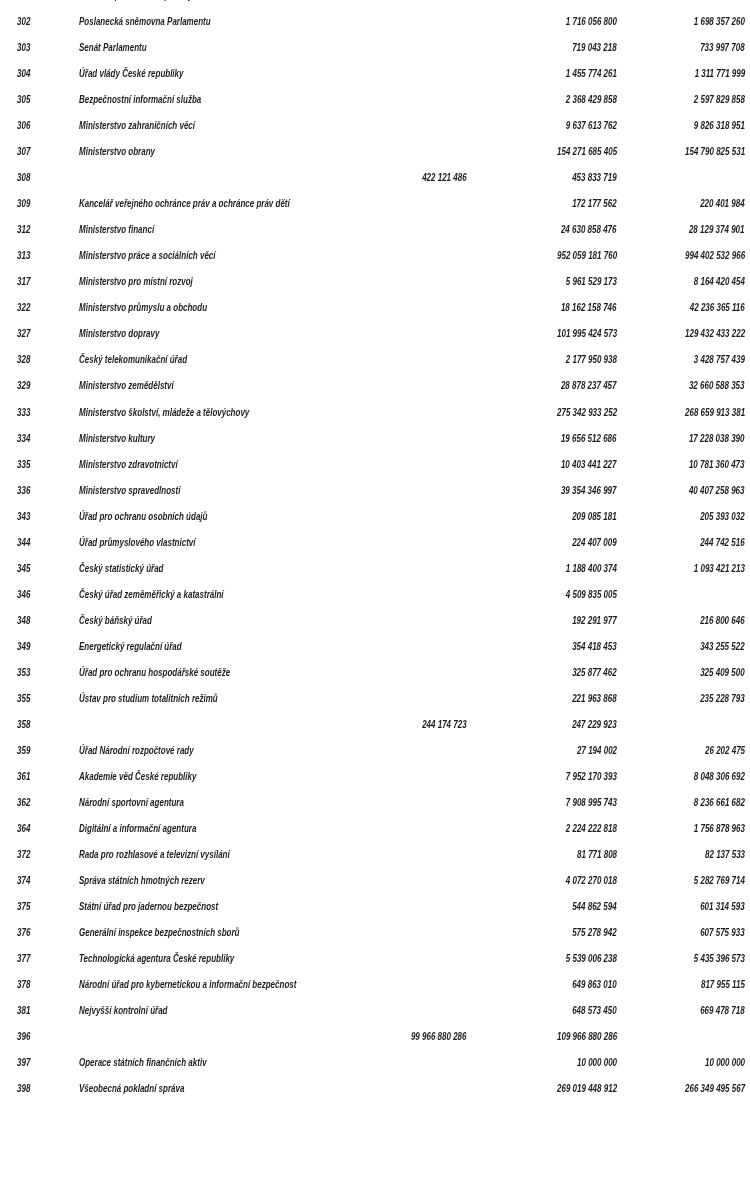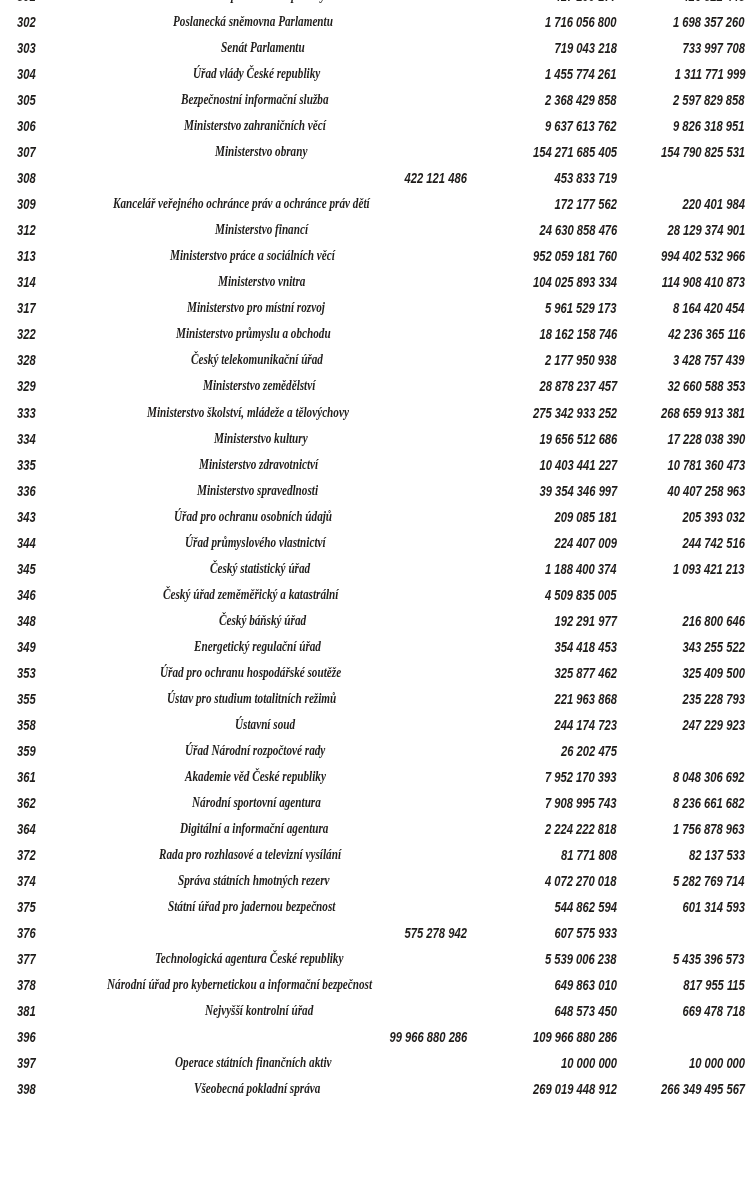--- a/index.html
+++ b/index.html
@@ -19,25 +19,25 @@
     left: 0;
     right: 0;
   }
   .row {
     display: grid;
     grid-template-columns: 62px 388px 150px 128px;
     padding: 0 5px 0 17px;
     height: 26.04px;
     align-items: center;
     line-height: 26px;
-    font-size: 14px;
+    font-size: 10px;
   }
   .cell { white-space: nowrap; overflow: visible; }
   .c-num  { text-align: left; }
-  .c-name { text-align: center; font-family: Liberation Serif, serif; }
+  .c-name { text-align: left; }
   .c-v1, .c-v2 { text-align: right; }
   .tx {
     display: inline-block;
     white-space: nowrap;
     transform: scaleX(0.80);
   }
   .c-num .tx, .c-name .tx { transform-origin: 0 50%; }
   .c-v1 .tx, .c-v2 .tx   { transform-origin: 100% 50%; }
 </style>
 </head>
@@ -114,43 +114,43 @@
     <span class="cell c-v2"><i class="tx">28 129 374 901</i></span>
   </div>
 
   <div class="row">
     <span class="cell c-num"><i class="tx">313</i></span>
     <span class="cell c-name"><i class="tx">Ministerstvo práce a sociálních věcí</i></span>
     <span class="cell c-v1"><i class="tx">952 059 181 760</i></span>
     <span class="cell c-v2"><i class="tx">994 402 532 966</i></span>
   </div>
 
-  <div class="row">
-    <span class="cell c-num"><i class="tx">314</i></span>
-    <span class="cell c-name"><i class="tx">Ministerstvo vnitra</i></span>
-    <span class="cell c-v1"><i class="tx">104 025 893 334</i></span>
-    <span class="cell c-v2"><i class="tx">114 908 410 873</i></span>
-  </div>
 
 
   <div class="row">
     <span class="cell c-num"><i class="tx">317</i></span>
     <span class="cell c-name"><i class="tx">Ministerstvo pro místní rozvoj</i></span>
     <span class="cell c-v1"><i class="tx">5 961 529 173</i></span>
     <span class="cell c-v2"><i class="tx">8 164 420 454</i></span>
   </div>
 
 
   <div class="row">
     <span class="cell c-num"><i class="tx">322</i></span>
     <span class="cell c-name"><i class="tx">Ministerstvo průmyslu a obchodu</i></span>
     <span class="cell c-v1"><i class="tx">18 162 158 746</i></span>
     <span class="cell c-v2"><i class="tx">42 236 365 116</i></span>
   </div>
 
+  <div class="row">
+    <span class="cell c-num"><i class="tx">327</i></span>
+    <span class="cell c-name"><i class="tx">Ministerstvo dopravy</i></span>
+    <span class="cell c-v1"><i class="tx">101 995 424 573</i></span>
+    <span class="cell c-v2"><i class="tx">129 432 433 222</i></span>
+  </div>
 
   <div class="row">
     <span class="cell c-num"><i class="tx">328</i></span>
     <span class="cell c-name"><i class="tx">Český telekomunikační úřad</i></span>
     <span class="cell c-v1"><i class="tx">2 177 950 938</i></span>
     <span class="cell c-v2"><i class="tx">3 428 757 439</i></span>
   </div>
 
   <div class="row">
     <span class="cell c-num"><i class="tx">329</i></span>
@@ -237,28 +237,28 @@
 
   <div class="row">
     <span class="cell c-num"><i class="tx">355</i></span>
     <span class="cell c-name"><i class="tx">Ústav pro studium totalitních režimů</i></span>
     <span class="cell c-v1"><i class="tx">221 963 868</i></span>
     <span class="cell c-v2"><i class="tx">235 228 793</i></span>
   </div>
 
   <div class="row">
     <span class="cell c-num"><i class="tx">358</i></span>
-    <span class="cell c-name"><i class="tx">Ústavní soud</i></span>
     <span class="cell c-v1"><i class="tx">244 174 723</i></span>
     <span class="cell c-v2"><i class="tx">247 229 923</i></span>
   </div>
 
   <div class="row">
     <span class="cell c-num"><i class="tx">359</i></span>
     <span class="cell c-name"><i class="tx">Úřad Národní rozpočtové rady</i></span>
+    <span class="cell c-v1"><i class="tx">27 194 002</i></span>
     <span class="cell c-v2"><i class="tx">26 202 475</i></span>
   </div>
 
   <div class="row">
     <span class="cell c-num"><i class="tx">361</i></span>
     <span class="cell c-name"><i class="tx">Akademie věd České republiky</i></span>
     <span class="cell c-v1"><i class="tx">7 952 170 393</i></span>
     <span class="cell c-v2"><i class="tx">8 048 306 692</i></span>
   </div>
 
@@ -293,20 +293,21 @@
 
   <div class="row">
     <span class="cell c-num"><i class="tx">375</i></span>
     <span class="cell c-name"><i class="tx">Státní úřad pro jadernou bezpečnost</i></span>
     <span class="cell c-v1"><i class="tx">544 862 594</i></span>
     <span class="cell c-v2"><i class="tx">601 314 593</i></span>
   </div>
 
   <div class="row">
     <span class="cell c-num"><i class="tx">376</i></span>
+    <span class="cell c-name"><i class="tx">Generální inspekce bezpečnostních sborů</i></span>
     <span class="cell c-v1"><i class="tx">575 278 942</i></span>
     <span class="cell c-v2"><i class="tx">607 575 933</i></span>
   </div>
 
   <div class="row">
     <span class="cell c-num"><i class="tx">377</i></span>
     <span class="cell c-name"><i class="tx">Technologická agentura České republiky</i></span>
     <span class="cell c-v1"><i class="tx">5 539 006 238</i></span>
     <span class="cell c-v2"><i class="tx">5 435 396 573</i></span>
   </div>

